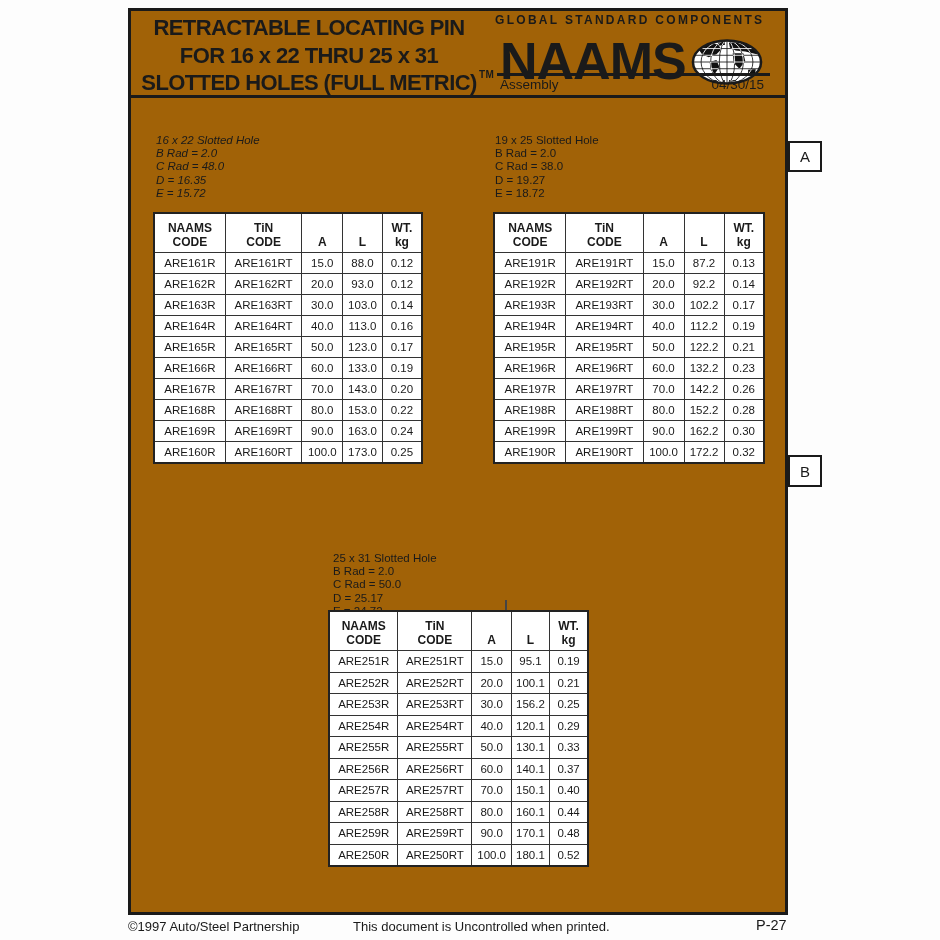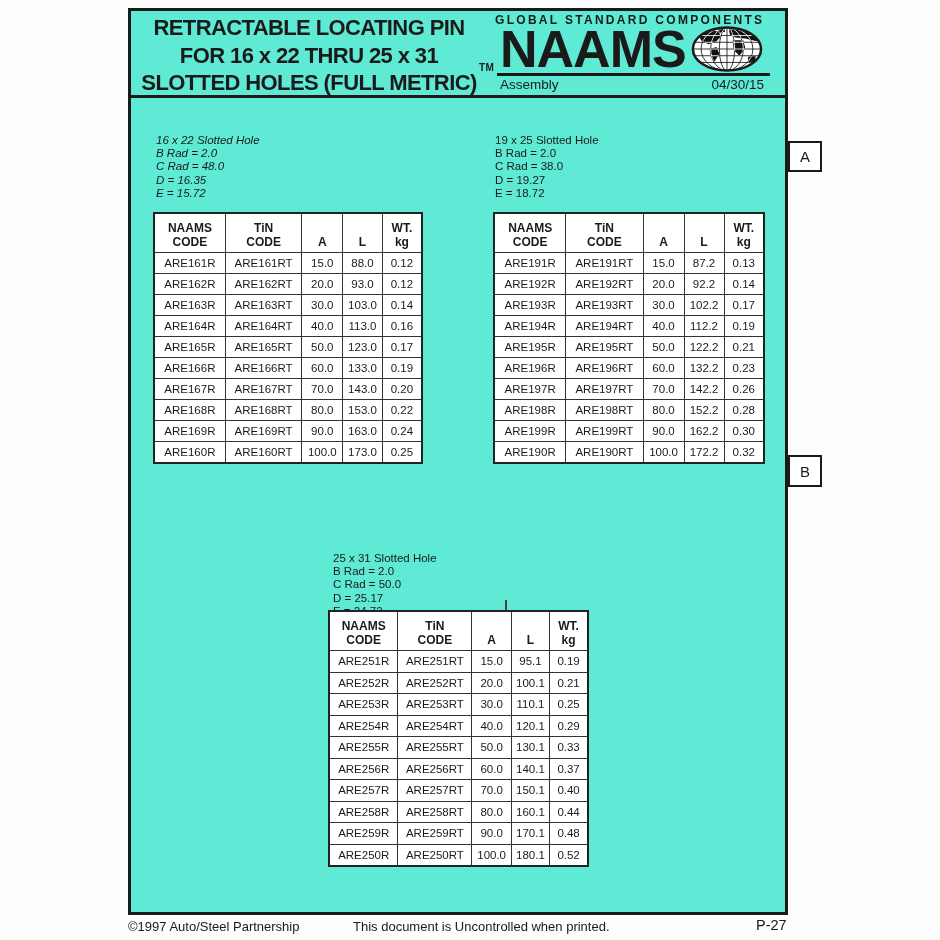--- a/index.html
+++ b/index.html
@@ -6,37 +6,37 @@
   body{
     width:940px;height:940px;background:#fdfdfd;
     font-family:"Liberation Sans", sans-serif;color:#1a1a1a;
     -webkit-font-smoothing:antialiased;
   }
   .page{position:relative;width:940px;height:940px;overflow:hidden;}
 
   
   .mainbox{
     position:absolute;left:128px;top:8px;width:660px;height:907px;
-    border:3px solid #1a1a1a;box-sizing:border-box;background:#5eead4;
+    border:3px solid #1a1a1a;box-sizing:border-box;background:#a16207;
   }
   .content{position:absolute;left:0;top:0;right:0;bottom:0;}
 
   
   .hdr{position:relative;height:84px;border-bottom:3px solid #1a1a1a;}
   .title{
     position:absolute;left:2px;top:3px;width:352px;text-align:center;
     font-weight:bold;font-size:22px;line-height:27.5px;letter-spacing:-0.6px;
     white-space:pre-line;
   }
   .brand{position:absolute;left:348px;top:0;width:306px;height:84px;}
   .tagline{
     position:absolute;left:16px;top:2px;font-weight:bold;font-size:12px;
     letter-spacing:2.3px;white-space:nowrap;text-align:center;
   }
-  .naamsrow{position:absolute;left:0;top:11px;display:flex;align-items:flex-end;}
+  .naamsrow{position:absolute;left:0;top:24px;display:flex;align-items:center;}
   .tm{font-size:10px;font-weight:bold;margin-top:27px;width:21px;letter-spacing:0.5px;}
   .naams{font-size:52px;font-weight:bold;line-height:48px;letter-spacing:-1px;}
   .globe{margin-left:3px;margin-top:3px;}
   .brandrule{position:absolute;left:18px;top:62px;width:273px;height:2.5px;background:#1a1a1a;}
   .brandrow{
     position:absolute;left:21px;top:66px;width:264px;display:flex;
     justify-content:space-between;font-size:13.5px;gap:36px;
   }
 
   
@@ -387,21 +387,21 @@
               <td>ARE252R</td>
               <td>ARE252RT</td>
               <td>20.0</td>
               <td>100.1</td>
               <td>0.21</td>
             </tr>
             <tr>
               <td>ARE253R</td>
               <td>ARE253RT</td>
               <td>30.0</td>
-              <td>110.1</td>
+              <td>156.2</td>
               <td>0.25</td>
             </tr>
             <tr>
               <td>ARE254R</td>
               <td>ARE254RT</td>
               <td>40.0</td>
               <td>120.1</td>
               <td>0.29</td>
             </tr>
             <tr>

